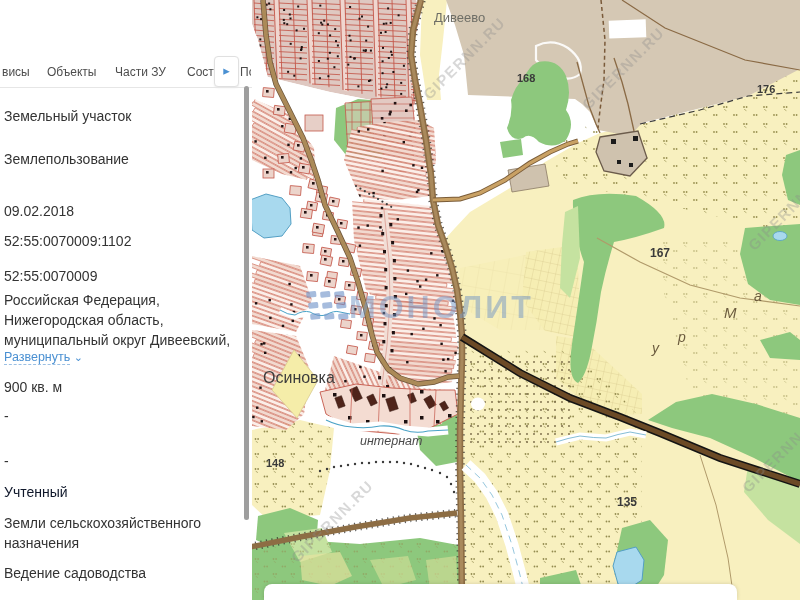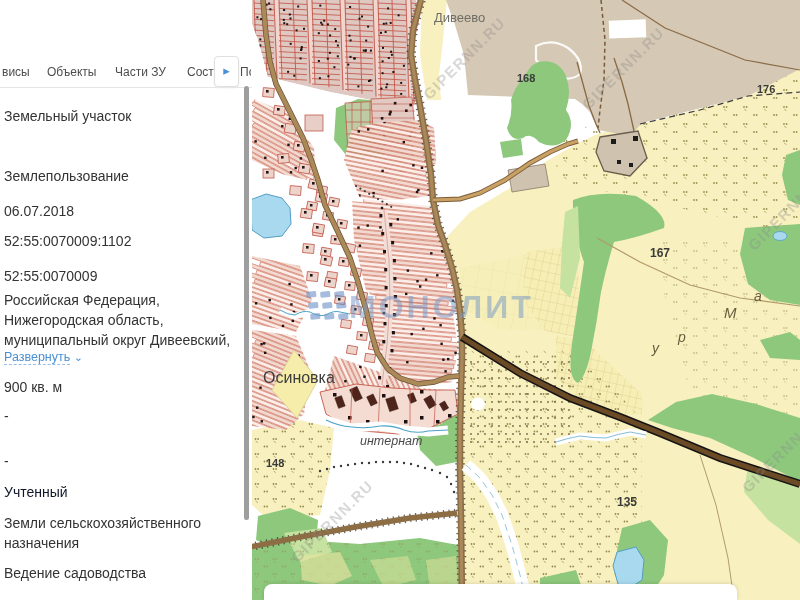--- a/index.html
+++ b/index.html
@@ -1493,23 +1493,23 @@
 <div style="position:absolute;left:214px;top:56px;width:23px;height:29px;background:#fff;border:1px solid #e0e0e0;border-radius:4px;box-shadow:0 1px 2px rgba(0,0,0,0.08);color:#4a90d2;font-size:13px;text-align:center;line-height:28px;">▸</div>
 
 <div style="position:absolute;left:240px;top:65px;font-size:12px;color:#4d4d4d;width:11px;overflow:hidden;">По</div>
 
 <div style="position:absolute;left:0;top:87px;width:252px;height:1px;background:#e6e6e6;"></div>
 
 <div style="position:absolute;left:244px;top:86px;width:5px;height:434px;background:#9e9e9e;border-radius:3px;"></div>
 
 <div style="position:absolute;left:4px;top:108px;font-size:14px;color:#333;text-align:center;">Земельный участок</div>
 
-<div style="position:absolute;left:4px;top:151px;font-size:14px;color:#333;margin-top:17px;">Землепользование</div>
-
-<div style="position:absolute;left:4px;top:203px;font-size:14px;color:#333;">06.07.2018</div>
+<div style="position:absolute;left:4px;top:151px;font-size:14px;color:#333;">Землепользование</div>
+
+<div style="position:absolute;left:4px;top:203px;font-size:14px;color:#333;">09.02.2018</div>
 
 <div style="position:absolute;left:4px;top:233px;font-size:14px;color:#333;">52:55:0070009:1102</div>
 
 <div style="position:absolute;left:4px;top:268px;font-size:14px;color:#333;">52:55:0070009</div>
 
 <div style="position:absolute;left:4px;top:290px;font-size:14px;color:#333;line-height:20px;">Российская Федерация,<br>Нижегородская область,<br>муниципальный округ Дивеевский,</div>
 
 <div style="position:absolute;left:4px;top:350px;font-size:12.5px;color:#4a90d2;"><span style="border-bottom:1px dashed #9cc0e4;">Развернуть</span> <span style="font-size:11px;">⌄</span></div>
 
 <div style="position:absolute;left:4px;top:379px;font-size:14px;color:#333;">900 кв. м</div>

